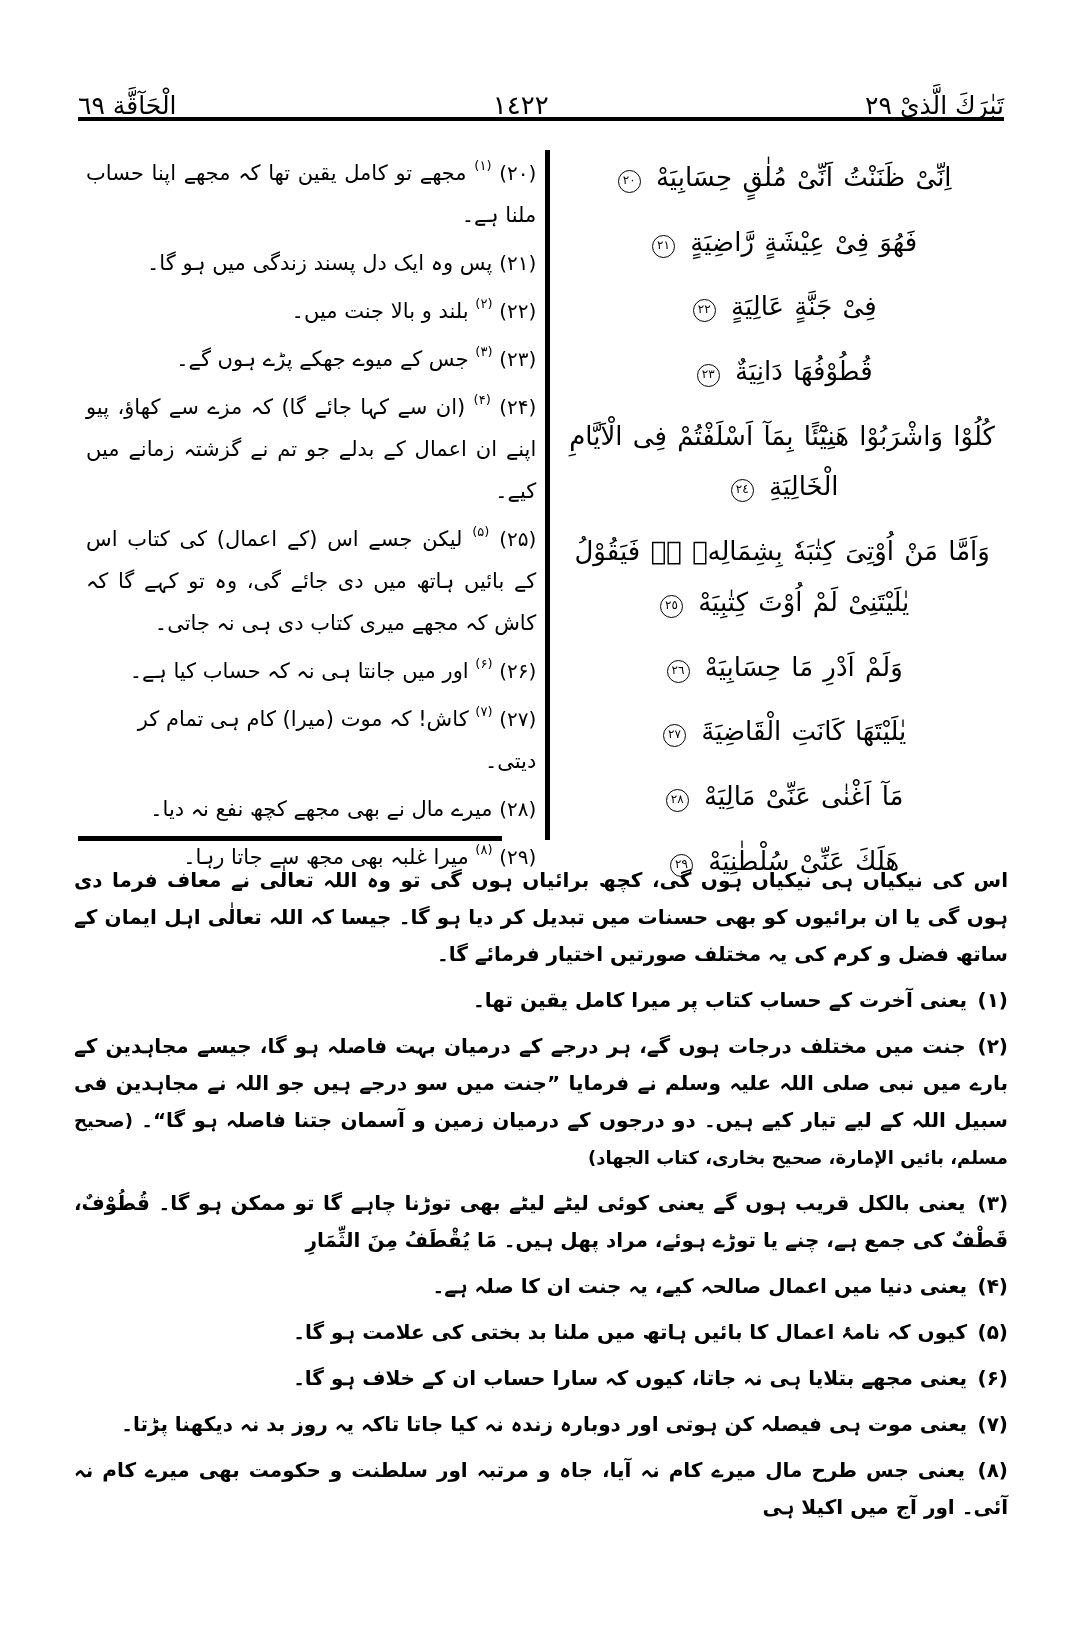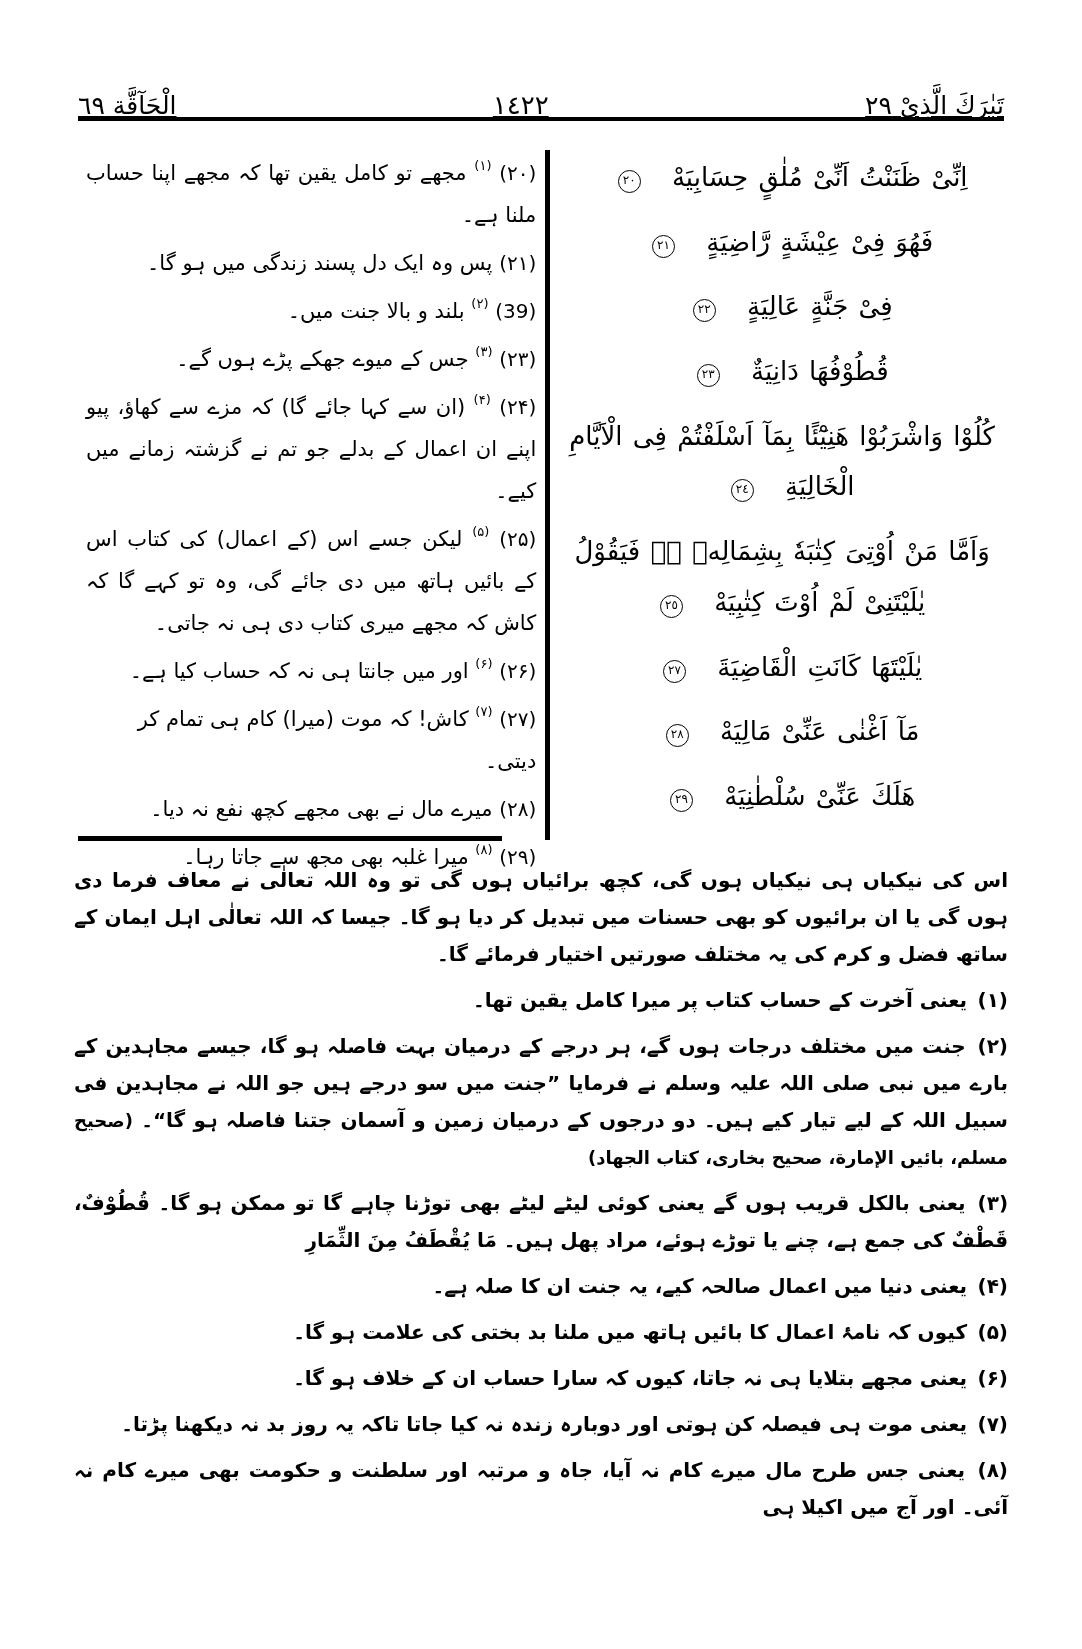--- a/index.html
+++ b/index.html
@@ -9,21 +9,21 @@
   }
   .page{position:absolute;inset:0;}
 
   
   .header{
     position:absolute;left:78px;right:78px;top:72px;height:46px;
     display:flex;align-items:flex-end;justify-content:space-between;
     direction:rtl;
   }
   .hdr-item{font-size:25px;line-height:1;white-space:nowrap;
-            font-family:"DejaVu Sans","Liberation Sans",sans-serif;text-decoration:underline;}
+            font-family:"DejaVu Sans","Liberation Sans",sans-serif;}
   .hdr-right{letter-spacing:.5px;}
   .hdr-center{font-size:26px;letter-spacing:1px;}
   .hdr-left{letter-spacing:.5px;}
   .header-rule{
     position:absolute;left:78px;right:78px;top:117px;height:4px;background:#000;
   }
 
   
   .cols{
     position:absolute;left:78px;right:78px;top:140px;height:690px;
@@ -37,21 +37,21 @@
     height:690px;
   }
 
   .ayah{
     direction:rtl;text-align:center;font-size:26px;line-height:1.95;
     margin:0 0 14px 0;word-spacing:2px;
   }
   .ayah .num{
     display:inline-block;border:1.6px solid #000;border-radius:50%;
     width:21px;height:21px;line-height:19px;text-align:center;
-    font-size:12px;margin:0 21px;vertical-align:2px;
+    font-size:12px;margin:0 5px;vertical-align:2px;
   }
   .ayah-long{text-align:center;}
 
   .trans{
     direction:rtl;text-align:justify;font-size:21px;line-height:2.0;
     margin:0 0 6px 0;
   }
   .trans .fn{font-size:13px;vertical-align:10px;}
   .trans .vn{font-size:20px;}
   .trans-center{text-align:right;}
@@ -110,20 +110,24 @@
       </p>
       <p class="ayah ayah-long">
         <span>كُلُوْا وَاشْرَبُوْا هَنِیْٓئًا بِمَآ اَسْلَفْتُمْ فِی الْاَیَّامِ الْخَالِیَةِ</span>
         <span class="num">٢٤</span>
       </p>
       <p class="ayah ayah-long">
         <span>وَاَمَّا مَنْ اُوْتِیَ كِتٰبَهٗ بِشِمَالِهٖ ۙ۬ فَیَقُوْلُ یٰلَیْتَنِیْ لَمْ اُوْتَ كِتٰبِیَهْ</span>
         <span class="num">٢٥</span>
       </p>
       <p class="ayah">
+        <span>وَلَمْ اَدْرِ مَا حِسَابِیَهْ</span>
+        <span class="num">٢٦</span>
+      </p>
+      <p class="ayah">
         <span>یٰلَیْتَهَا كَانَتِ الْقَاضِیَةَ</span>
         <span class="num">٢٧</span>
       </p>
       <p class="ayah">
         <span>مَآ اَغْنٰی عَنِّیْ مَالِیَهْ</span>
         <span class="num">٢٨</span>
       </p>
       <p class="ayah">
         <span>هَلَكَ عَنِّیْ سُلْطٰنِیَهْ</span>
         <span class="num">٢٩</span>
@@ -135,21 +139,21 @@
         <span class="vn">(۲۰)</span>
         <span class="fn">(۱)</span>
         <span>مجھے تو کامل یقین تھا کہ مجھے اپنا حساب ملنا ہے۔</span>
       </p>
       <p class="trans trans-center">
         <span class="vn">(۲۱)</span>
         <span class="fn"></span>
         <span>پس وہ ایک دل پسند زندگی میں ہو گا۔</span>
       </p>
       <p class="trans trans-center">
-        <span class="vn">(39)</span>
+        <span class="vn">(۲۲)</span>
         <span class="fn">(۲)</span>
         <span>بلند و بالا جنت میں۔</span>
       </p>
       <p class="trans trans-center">
         <span class="vn">(۲۳)</span>
         <span class="fn">(۳)</span>
         <span>جس کے میوے جھکے پڑے ہوں گے۔</span>
       </p>
       <p class="trans">
         <span class="vn">(۲۴)</span>

